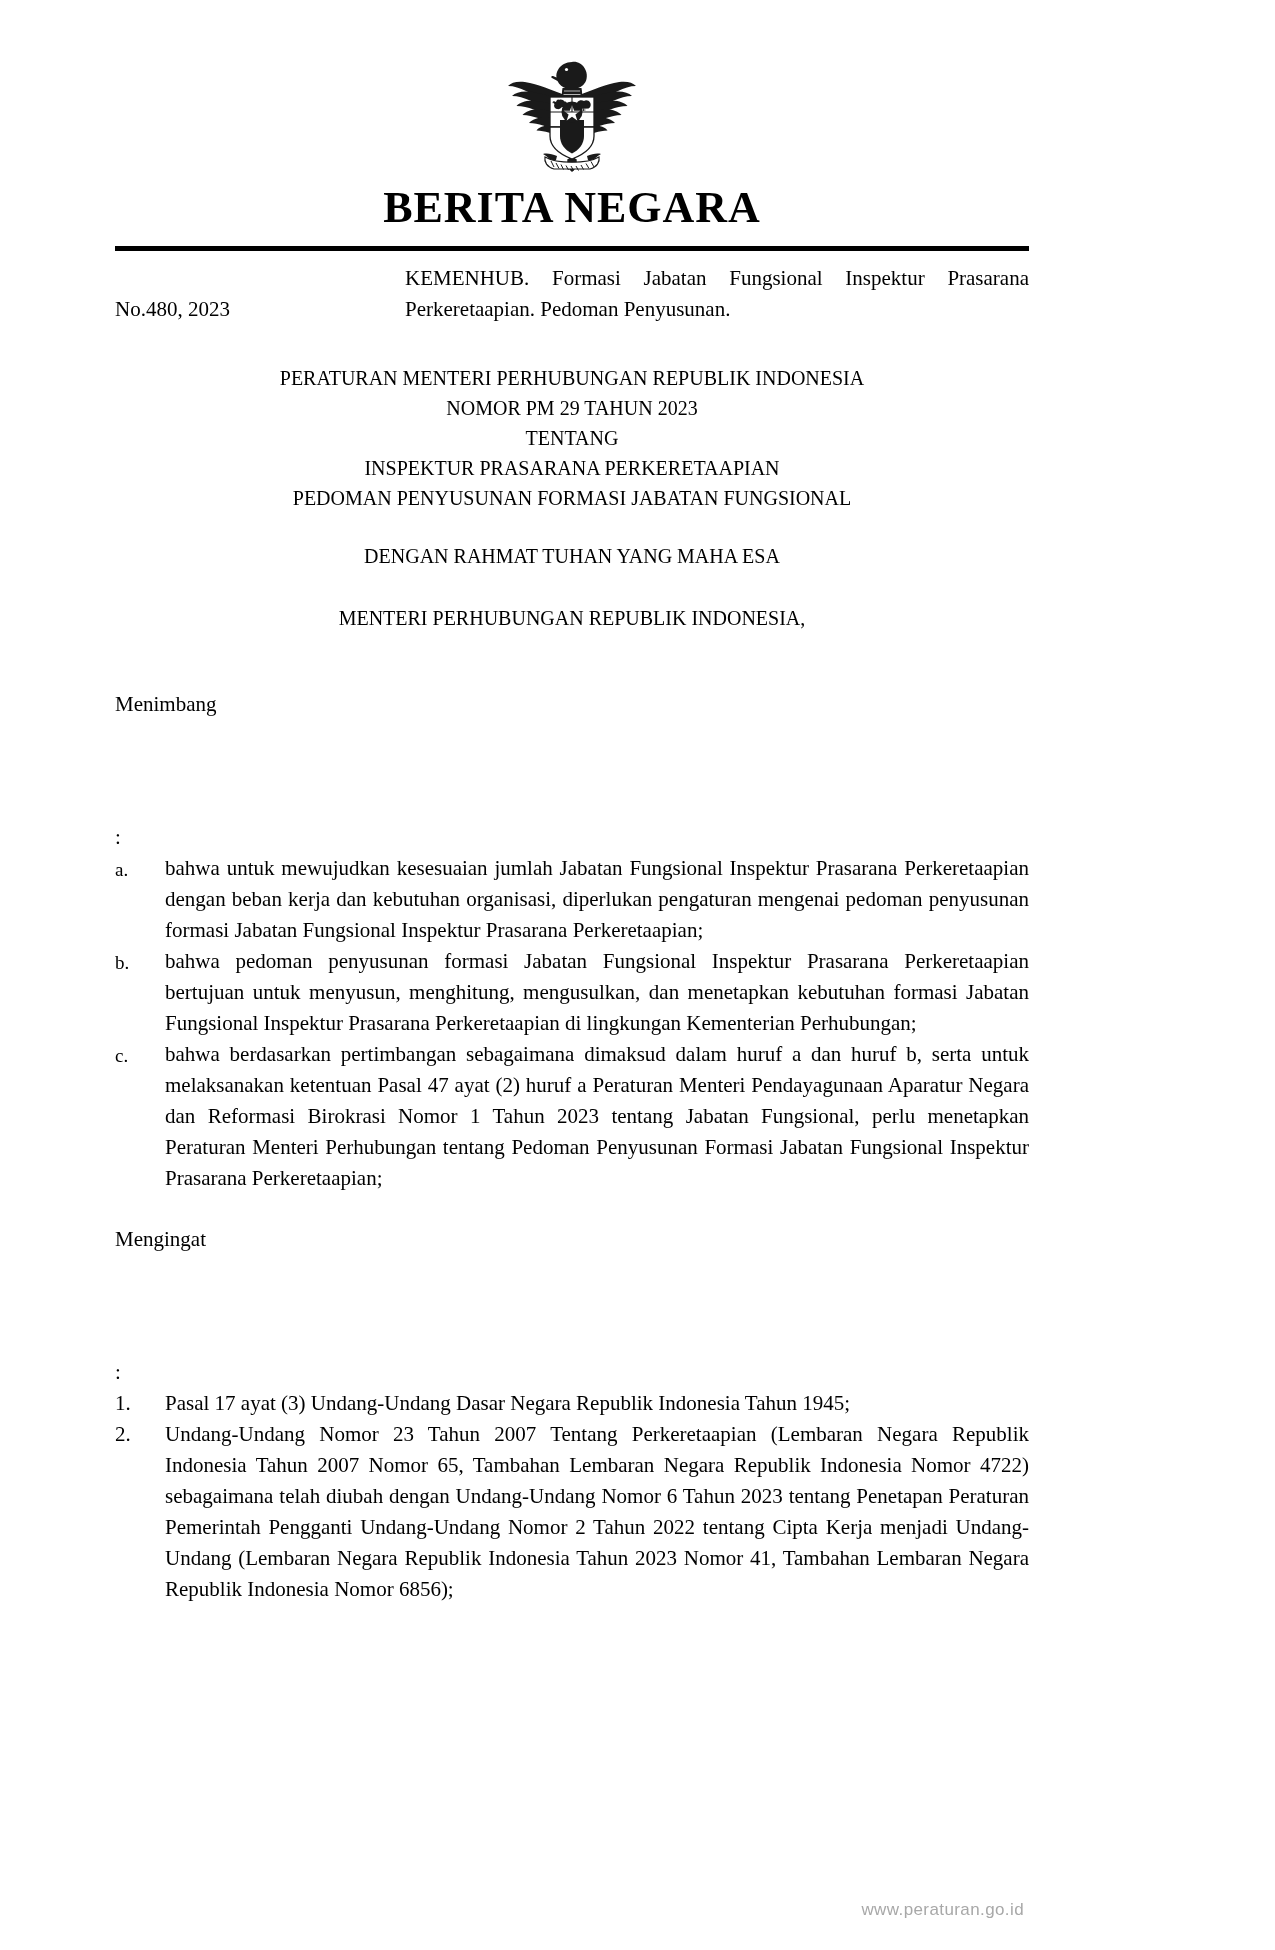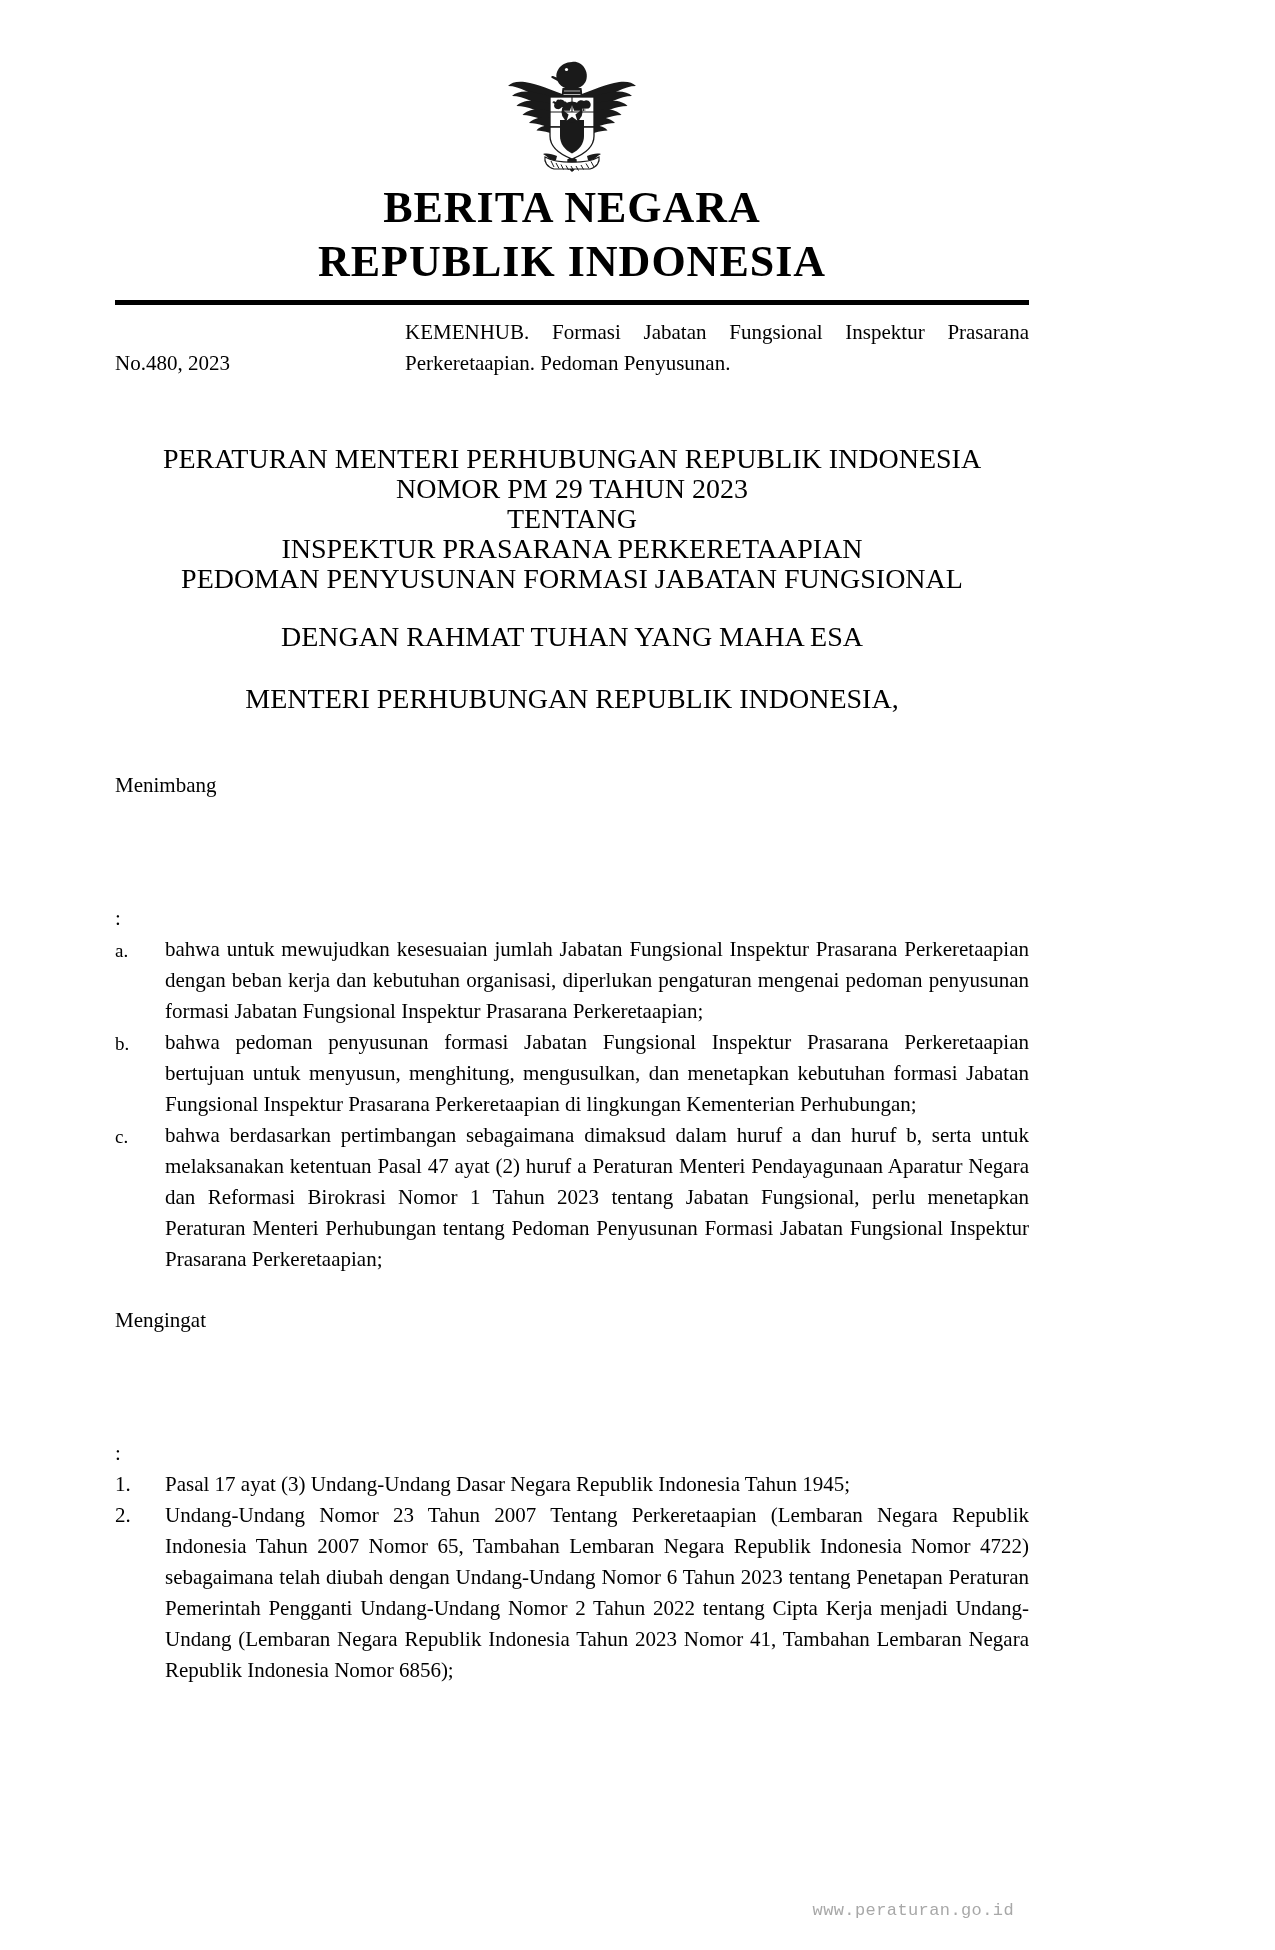--- a/index.html
+++ b/index.html
@@ -75,22 +75,22 @@
     flex: 1 1 auto;
     font-size: 21px;
     line-height: 31px;
     text-align: justify;
     text-align-last: left;
   }
 
   
   .titleblock {
     text-align: center;
-    margin-top: 65px;
-    font-size: 28px;
+    margin-top: 38px;
+    font-size: 20px;
     line-height: 30px;
   }
   .titleblock div { white-space: nowrap; }
   .gap-sm { height: 28px; }
   .gap-md { height: 32px; }
 
   
   .clauses { margin-top: 56px; }
 
   .clause-block {
@@ -136,23 +136,23 @@
     font-size: 21px;
     line-height: 31px;
     text-align: justify;
     text-align-last: left;
     hyphens: none;
   }
 
   
   .footer {
     position: absolute;
-    right: 130px;
+    right: 120px;
     bottom: 30px;
-    font-family: Liberation Mono, monospace;
+    font-family: Liberation Sans, sans-serif;
     font-size: 17px;
     color: #a8a8a8;
     letter-spacing: 0.4px;
   }
 </style>
 </head>
 <body>
 
 <div class="page">
 
@@ -218,21 +218,20 @@
           <path d="M162 142 C158 138 157 132 161 128 C164 124 170 123 174 126 C178 123 184 125 186 129 C189 133 187 139 183 141 Z"></path>
           <path d="M173 141 L173 146 M169 144 l8 0" stroke="#1a1a1a" stroke-width="1.6"></path>
 
         </g>
       </g>
     </svg>
   </div>
 
   <div class="masthead">
     <div class="line1">BERITA NEGARA</div>
-    <div class="line2">REPUBLIK INDONESIA</div>
   </div>
   <div class="rule"></div>
 
   <div class="infobar">
     <div class="issue">No.480, 2023</div>
     <div class="subject">KEMENHUB. Formasi Jabatan Fungsional Inspektur Prasarana Perkeretaapian. Pedoman Penyusunan.</div>
   </div>
 
   <div class="titleblock">
     <div>PERATURAN MENTERI PERHUBUNGAN REPUBLIK INDONESIA</div>

